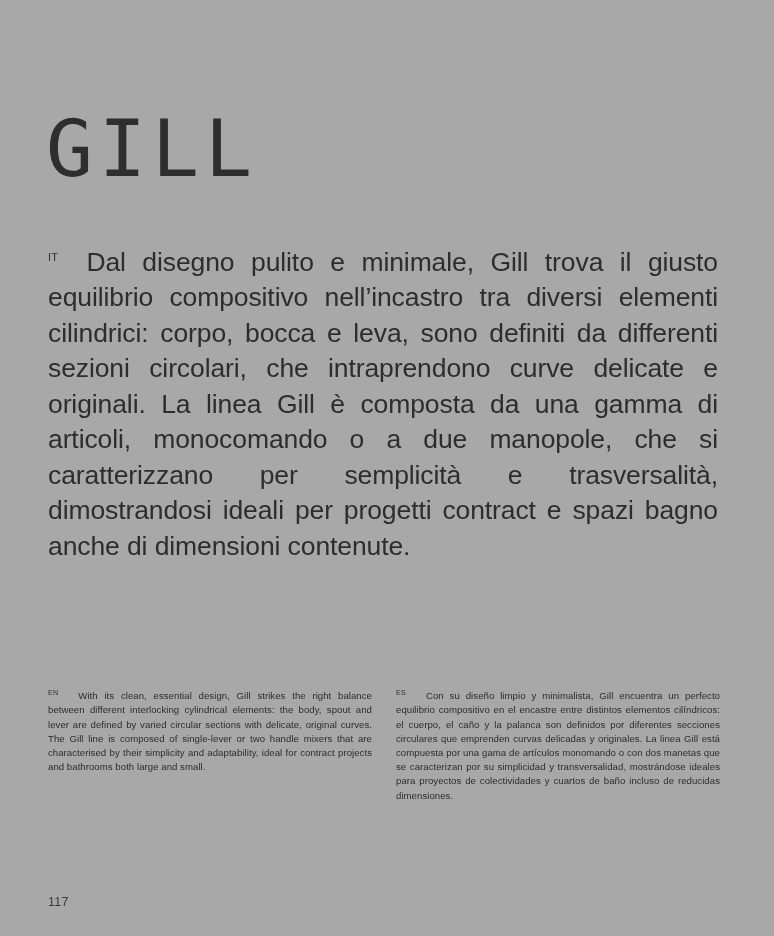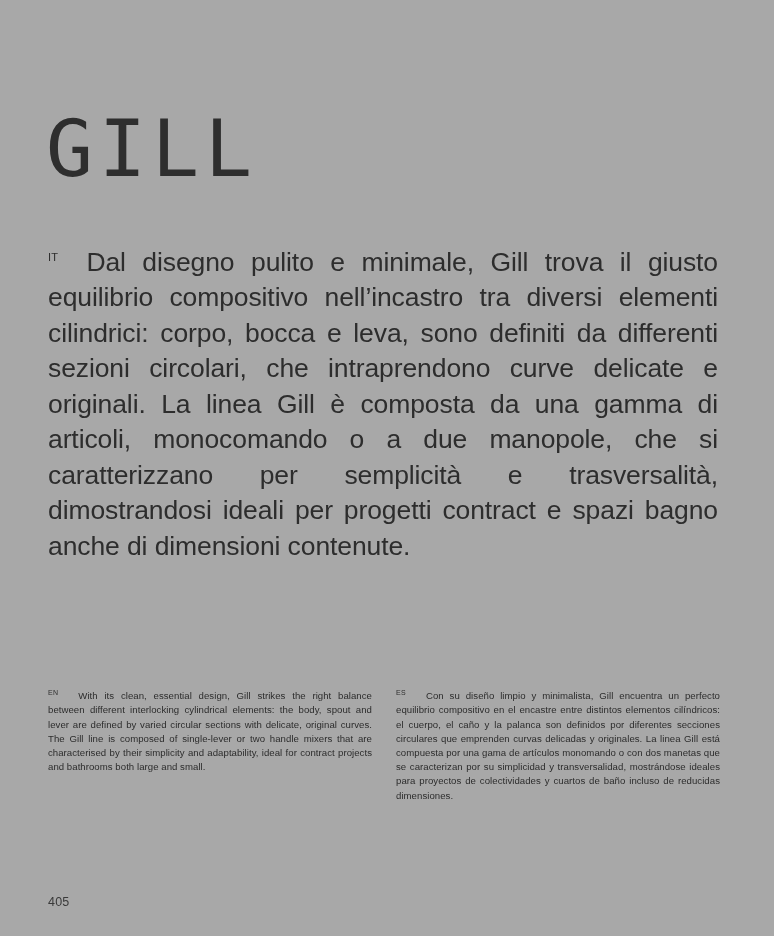--- a/index.html
+++ b/index.html
@@ -102,15 +102,15 @@
 
   <div class="columns">
     <div class="col">
       <p><span class="lang-tag">EN</span><span>With its clean, essential design, Gill strikes the right balance between different interlocking cylindrical elements: the body, spout and lever are defined by varied circular sections with delicate, original curves. The Gill line is composed of single-lever or two handle mixers that are characterised by their simplicity and adaptability, ideal for contract projects and bathrooms both large and small.</span></p>
     </div>
     <div class="col">
       <p><span class="lang-tag">ES</span><span>Con su diseño limpio y minimalista, Gill encuentra un perfecto equilibrio compositivo en el encastre entre distintos elementos cilíndricos: el cuerpo, el caño y la palanca son definidos por diferentes secciones circulares que emprenden curvas delicadas y originales. La linea Gill está compuesta por una gama de artículos monomando o con dos manetas que se caracterizan por su simplicidad y transversalidad, mostrándose ideales para proyectos de colectividades y cuartos de baño incluso de reducidas dimensiones.</span></p>
     </div>
   </div>
 
-  <div class="folio">405</div>
+  <div class="folio">117</div>
 
 </div>
 
 </body></html>

